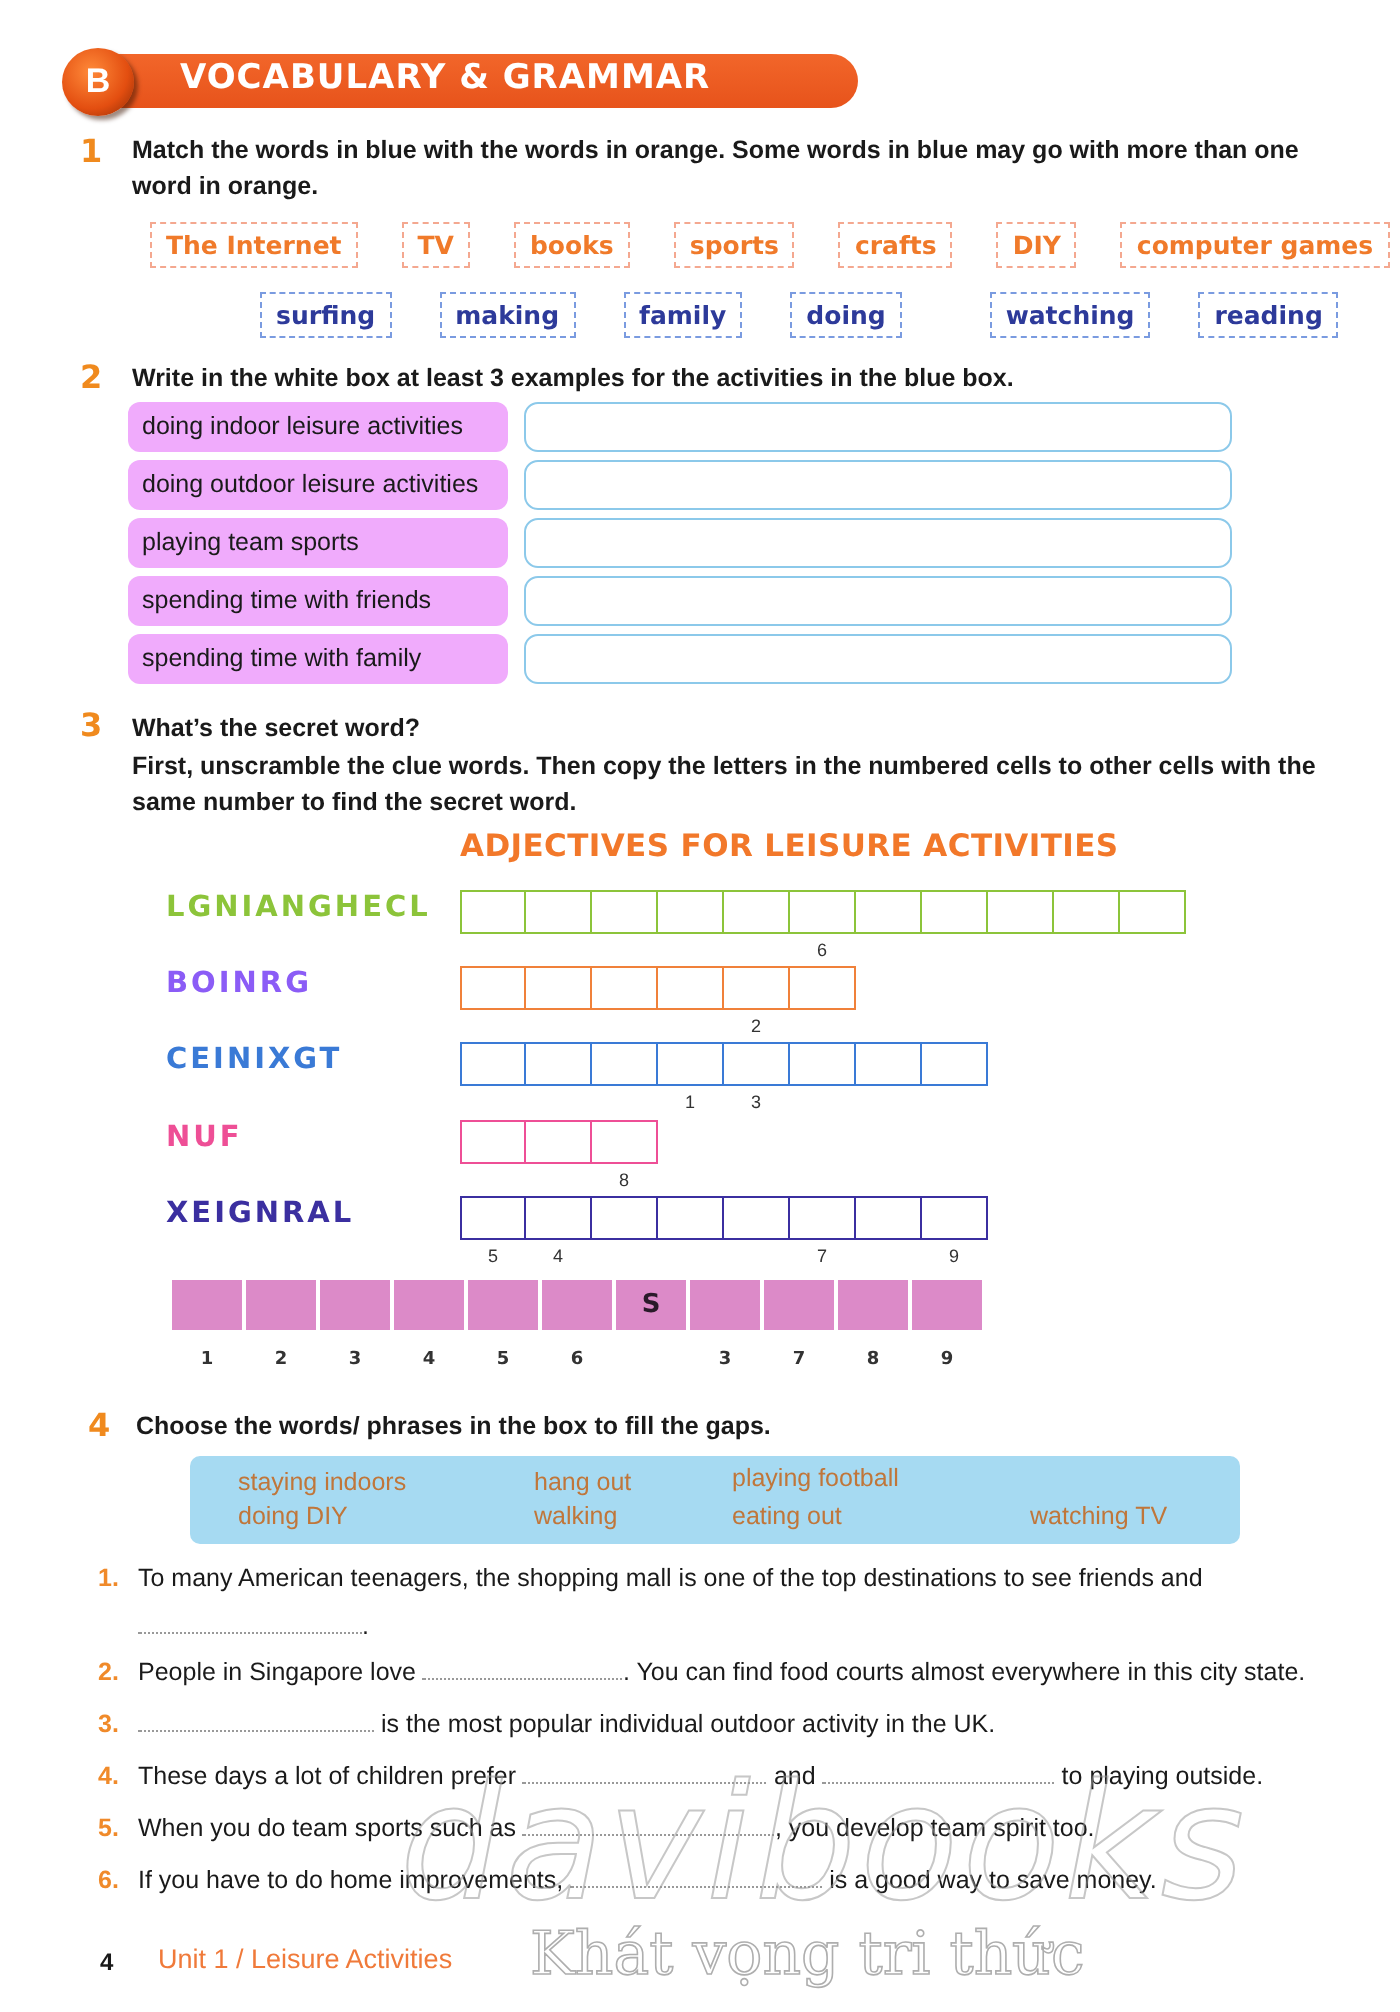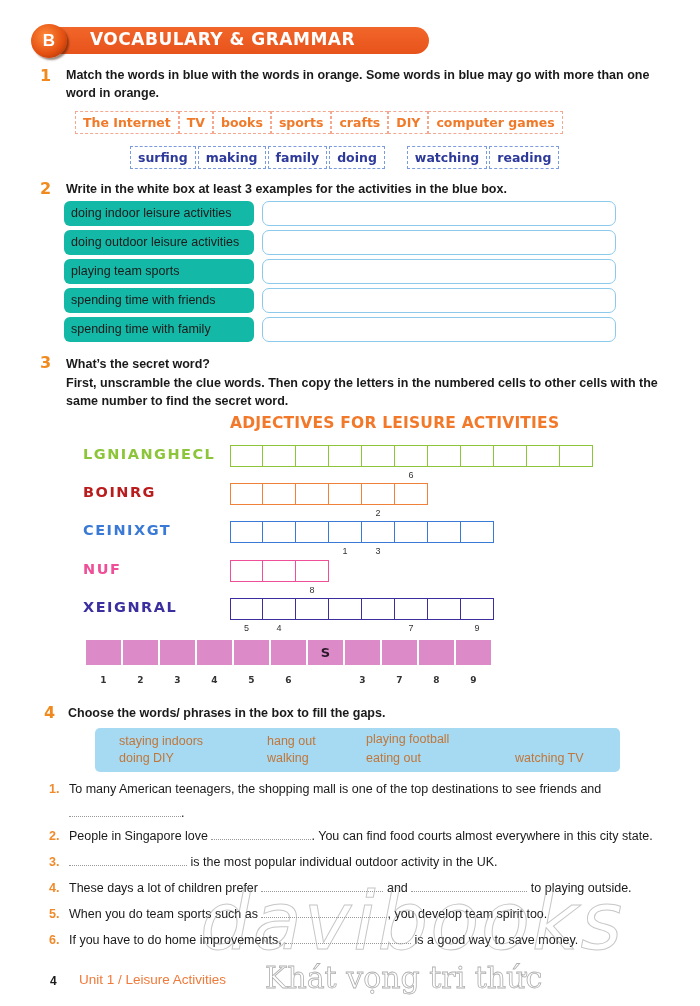--- a/index.html
+++ b/index.html
@@ -8,28 +8,28 @@
 
   
   .hdr-bar { position: absolute; left: 44px; top: 27px; width: 385px; height: 27px; background: linear-gradient(#f2662a, #e7531b); border-radius: 4px 14px 14px 4px; }
   .hdr-badge { position: absolute; left: 31px; top: 24px; width: 36px; height: 34px; border-radius: 50%; background: radial-gradient(circle at 40% 35%, #ff8a3a, #e34e10 60%, #8a2a05); box-shadow: 2px 2px 2px rgba(60,20,0,.5); color: #fff; font-weight: bold; font-size: 17px; display: flex; align-items: center; justify-content: center; z-index: 2; }
   .hdr-title { position: absolute; left: 90px; top: 29px; font-family: "DejaVu Sans", sans-serif; font-weight: bold; font-size: 17px; letter-spacing: 0.5px; color: #fff; z-index: 2; }
 
   .ex-num { position: absolute; font-family: "DejaVu Sans", sans-serif; font-weight: bold; font-size: 16px; color: #f08a1e; }
   .instr { position: absolute; left: 66px; font-weight: bold; font-size: 12.5px; line-height: 18px; color: #1a1a1a; }
 
   
-  .wrow { position: absolute; display: flex; gap: 0; text-align: right; }
+  .wrow { position: absolute; display: flex; gap: 22px; text-align: right; }
   .wbox { font-family: "DejaVu Sans", sans-serif; font-size: 12.5px; padding: 3px 7px; font-weight: bold; }
   .wbox.orange { color: #f07a2a; border: 1px dashed #f4a890; }
   .wbox.blue { color: #2d3a9a; border: 1px dashed #7a9be0; }
 
   
   .ex2-row { position: absolute; left: 64px; height: 25px; }
-  .ex2-label { position: absolute; left: 0; top: 0; width: 190px; height: 25px; background: #14b8a6; border-radius: 6px; font-size: 12.5px; line-height: 25px; padding-left: 7px; color: #1a1a1a; }
+  .ex2-label { position: absolute; left: 0; top: 0; width: 190px; height: 25px; background: #f0abfc; border-radius: 6px; font-size: 12.5px; line-height: 25px; padding-left: 7px; color: #1a1a1a; }
   .ex2-input { position: absolute; left: 198px; top: 0; width: 354px; height: 25px; border: 1.5px solid #8cc9ea; border-radius: 7px; background: #fff; }
 
   
   .puzzle-title { position: absolute; left: 230px; top: 414px; font-family: "DejaVu Sans", sans-serif; font-weight: bold; font-size: 15.5px; color: #f2782a; letter-spacing: 0.2px; }
   .clue { position: absolute; left: 83px; font-family: "DejaVu Sans", sans-serif; font-weight: bold; font-size: 14.5px; letter-spacing: 1.5px; }
   .grid { position: absolute; left: 230px; display: flex; height: 22px; }
   .cell { width: 33px; height: 22px; border-right: 1.5px solid; border-top: 1.5px solid; border-bottom: 1.5px solid; position: relative; background: #fff; }
   .cell:first-child { border-left: 1.5px solid; }
   .cellnum { position: absolute; top: 24px; left: 0; width: 100%; text-align: center; font-size: 9px; color: #333; }
   .secret { position: absolute; left: 86px; top: 640px; display: flex; gap: 2px; }
@@ -121,21 +121,21 @@
       <div class="cell" style="border-color: rgb(140, 196, 58);"></div>
       <div class="cell" style="border-color: rgb(140, 196, 58);">
         <span class="cellnum">6</span>
       </div>
       <div class="cell" style="border-color: rgb(140, 196, 58);"></div>
       <div class="cell" style="border-color: rgb(140, 196, 58);"></div>
       <div class="cell" style="border-color: rgb(140, 196, 58);"></div>
       <div class="cell" style="border-color: rgb(140, 196, 58);"></div>
       <div class="cell" style="border-color: rgb(140, 196, 58);"></div>
     </div>
-    <div class="clue" style="top: 484px; color: #b91c1c;">BOINRG</div>
+    <div class="clue" style="top: 484px; color: #8b5cf6;">BOINRG</div>
     <div class="grid" style="top: 483px;">
       <div class="cell" style="border-color: rgb(240, 129, 58);"></div>
       <div class="cell" style="border-color: rgb(240, 129, 58);"></div>
       <div class="cell" style="border-color: rgb(240, 129, 58);"></div>
       <div class="cell" style="border-color: rgb(240, 129, 58);"></div>
       <div class="cell" style="border-color: rgb(240, 129, 58);">
         <span class="cellnum">2</span>
       </div>
       <div class="cell" style="border-color: rgb(240, 129, 58);"></div>
     </div>

